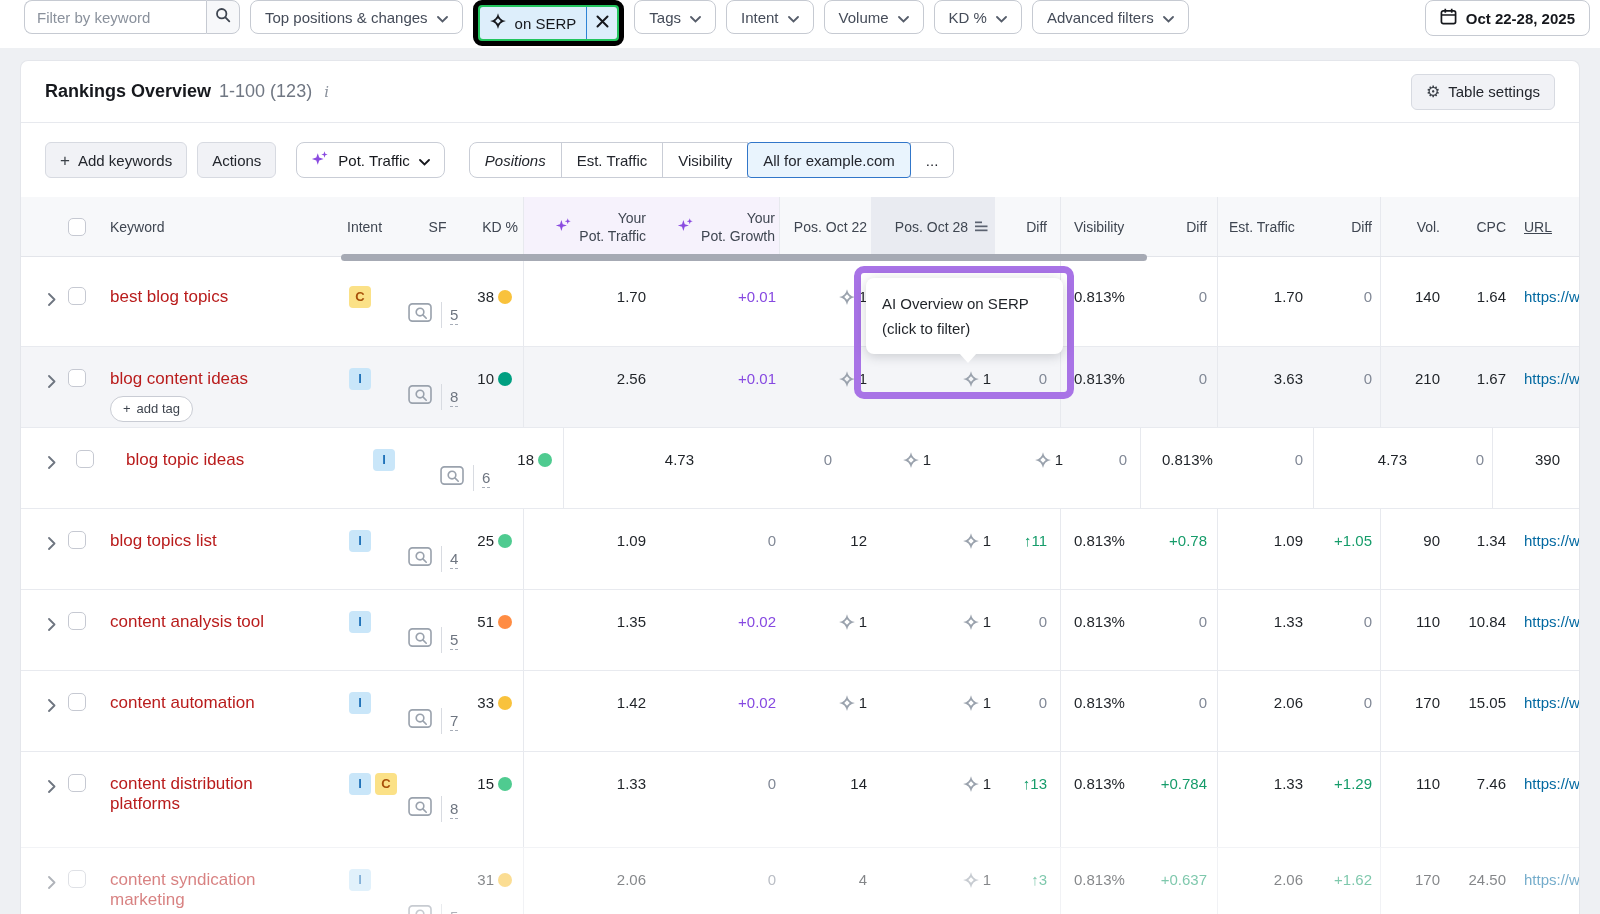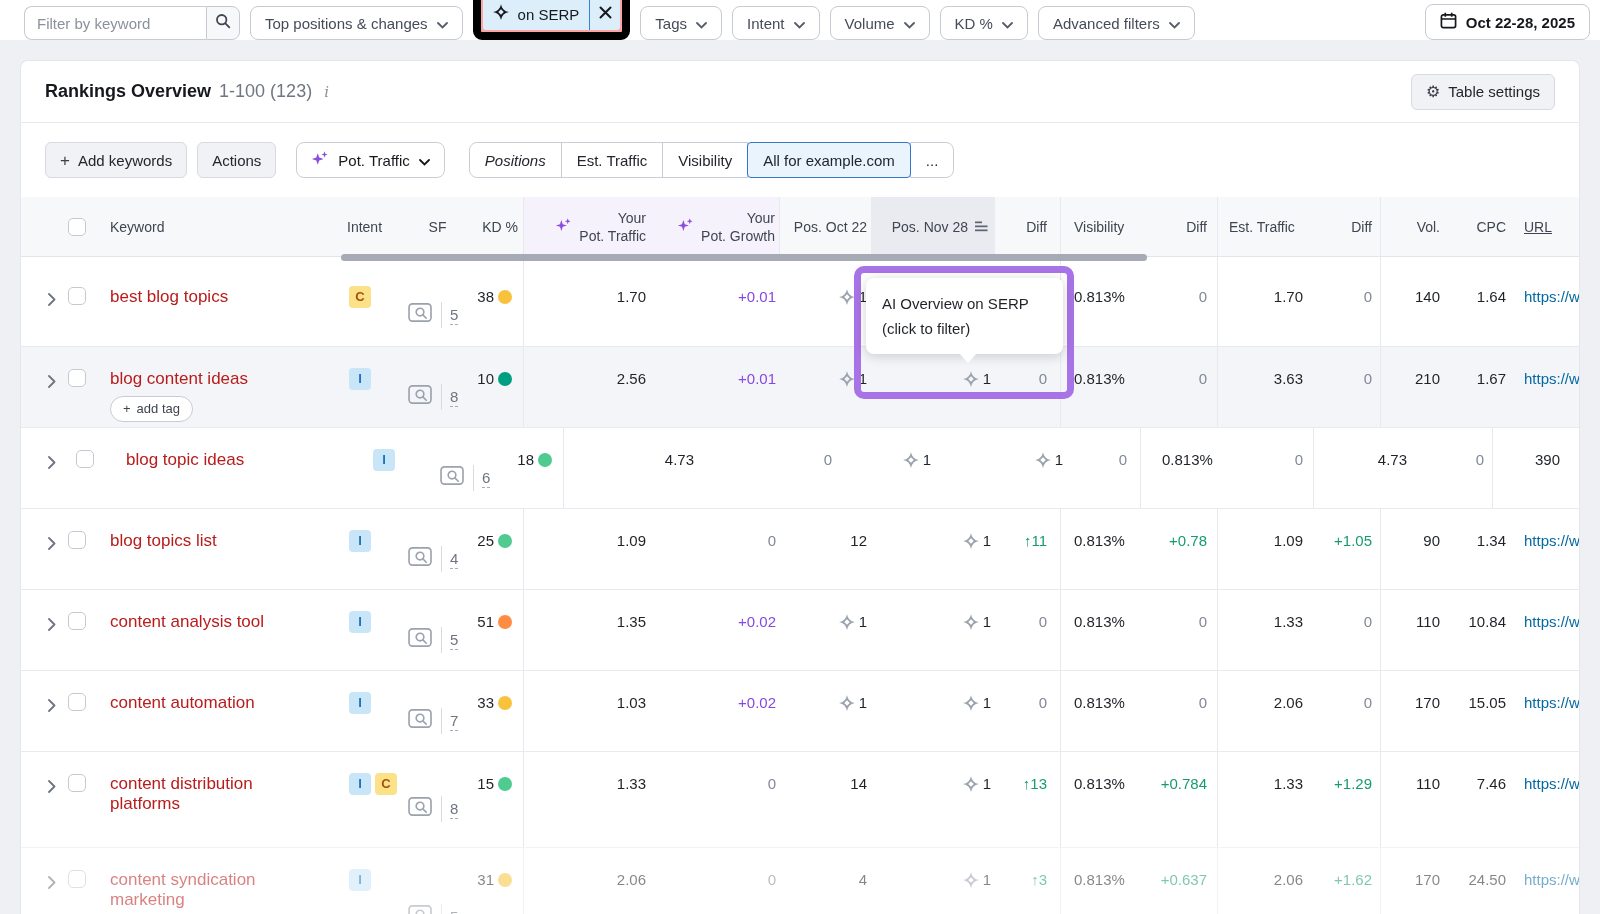--- a/index.html
+++ b/index.html
@@ -1,32 +1,32 @@
 <!DOCTYPE html>
 <html><head>
 <meta charset="utf-8">
 <style>
   * { margin:0; padding:0; box-sizing:border-box; }
   html,body { width:1600px; height:914px; overflow:hidden; background:#eef0f3;
               font-family:"Liberation Sans", sans-serif; color:#1f2328; }
 
   
-  .topbar { height:40px; background:#fff; display:flex; align-items:flex-end;
+  .topbar { height:48px; background:#fff; display:flex; align-items:flex-start;
             padding:0 8px 0 24px; gap:10px; }
   .search-group { display:flex; }
   .search-input { width:182px; height:34px; border:1px solid #c6cad2; border-right:0;
                   border-radius:8px 0 0 8px; padding:0 12px; font-size:15px; color:#1f2328;
                   font-family:"Liberation Sans", sans-serif; outline:none; }
   .search-input::placeholder { color:#8a919c; }
   .search-btn { width:34px; height:34px; border:1px solid #c6cad2; border-radius:0 8px 8px 0;
                 background:#f7f8fa; display:flex; align-items:center; justify-content:center; cursor:pointer; }
   .dd { height:34px; border:1px solid #c6cad2; border-radius:8px; background:#fff;
         display:flex; align-items:center; gap:9px; padding:0 14px; font-size:15px;
         color:#454c59; cursor:pointer; white-space:nowrap; }
-  .serp-wrap { border:8px solid #000000; border-radius:9px; background:#fca5a5; padding:2px; }
+  .serp-wrap { border:5px solid #000000; border-radius:9px; background:#22c55e; padding:2px; }
   .serp-chip { height:32px; background:#ddeefb; border-radius:3px; display:flex; align-items:center; }
   .serp-chip .lbl { font-size:15px; color:#16181d; margin:0 10px 0 8px; }
   .chip-div { width:1px; height:32px; background:#2e84d6; }
   .chip-x { width:30px; height:32px; display:flex; align-items:center; justify-content:center; cursor:pointer; }
   .ai-chip-ic { margin-left:9px; }
   .date-btn { margin-left:auto; margin-right:2px; height:36px; border:1px solid #c6cad2;
               border-radius:8px; background:#fff; display:flex; align-items:center; gap:9px;
               padding:0 14px; font-size:15px; font-weight:bold; color:#16181d; cursor:pointer; white-space:nowrap; }
 
   
@@ -275,21 +275,21 @@
     </div>
     <div class="hc h-spark bR">
       <span><svg width="17" height="17" viewBox="0 0 20 20">
             <path d="M7.5 3.5 9.1 8.4 14 10 9.1 11.6 7.5 16.5 5.9 11.6 1 10 5.9 8.4Z" fill="#8b4ce0"></path>
             <path d="M15 1.5 15.9 4.1 18.5 5 15.9 5.9 15 8.5 14.1 5.9 11.5 5 14.1 4.1Z" fill="#8b4ce0"></path>
           </svg></span>
       <span class="two"><span>Your</span><br><span>Pot. Growth</span></span>
     </div>
     <div class="hc h-pos22">Pos. Oct 22</div>
     <div class="hc h-pos28">
-      <span>Pos. Nov 28</span>
+      <span>Pos. Oct 28</span>
       <span><svg width="14" height="11" viewBox="0 0 14 11">
             <rect y="0.5" width="7" height="1.7" fill="#5b6270"></rect>
             <rect y="4.5" width="12.5" height="1.7" fill="#5b6270"></rect>
             <rect y="8.5" width="12.5" height="1.7" fill="#5b6270"></rect>
           </svg></span>
     </div>
     <div class="hc h-diff1 bR">Diff</div>
     <div class="hc h-vis">Visibility</div>
     <div class="hc h-diff2 bR">Diff</div>
     <div class="hc h-est">Est. Traffic</div>
@@ -683,21 +683,21 @@
               <line x1="15.5" y1="13.5" x2="19" y2="17" stroke="#9aa2ad" stroke-width="1.7" stroke-linecap="round"></line>
             </svg></span>
           <span class="sf-div"></span>
           <span class="sf-num">7</span>
         </div>
         <div class="cell c-kd bR">
           <span>33</span>
           <span class="kd-dot" style="background:#f9c23c"></span>
         </div>
         <div class="cell num pr4">
-          <span>1.03</span>
+          <span>1.42</span>
         </div>
         <div class="cell num pr4 val-purple">
           <span>+0.02</span>
         </div>
         <div class="cell num pr4">
           <span class="ai-cell-ic"><svg width="18" height="18" viewBox="0 0 24 24">
               <path d="M12 1.5C13.1 7.3 16.7 10.9 22.5 12 16.7 13.1 13.1 16.7 12 22.5 10.9 16.7 7.3 13.1 1.5 12 7.3 10.9 10.9 7.3 12 1.5Z" fill="#9aa2ad"></path>
               <rect x="9.4" y="9.4" width="5.2" height="5.2" transform="rotate(45 12 12)" fill="#ffffff"></rect>
             </svg></span>
           <span>1</span>

